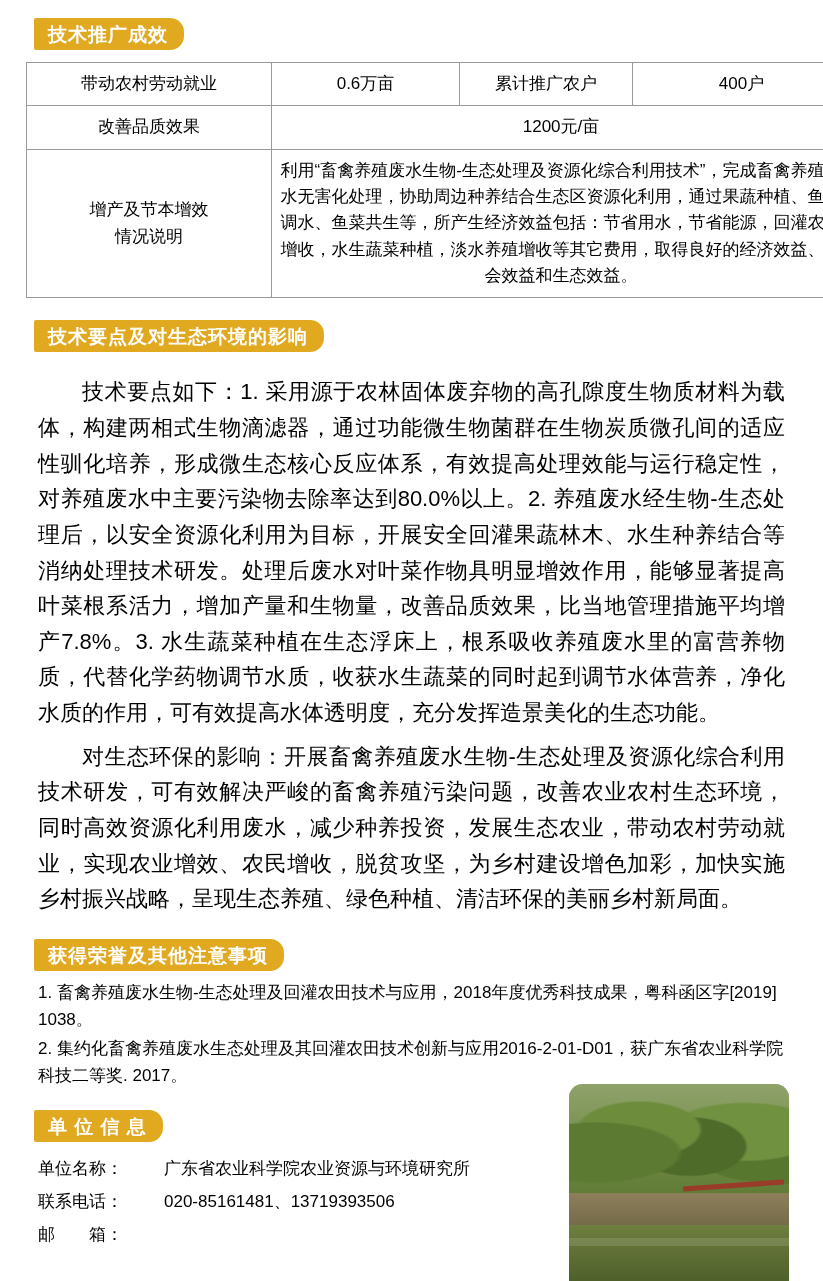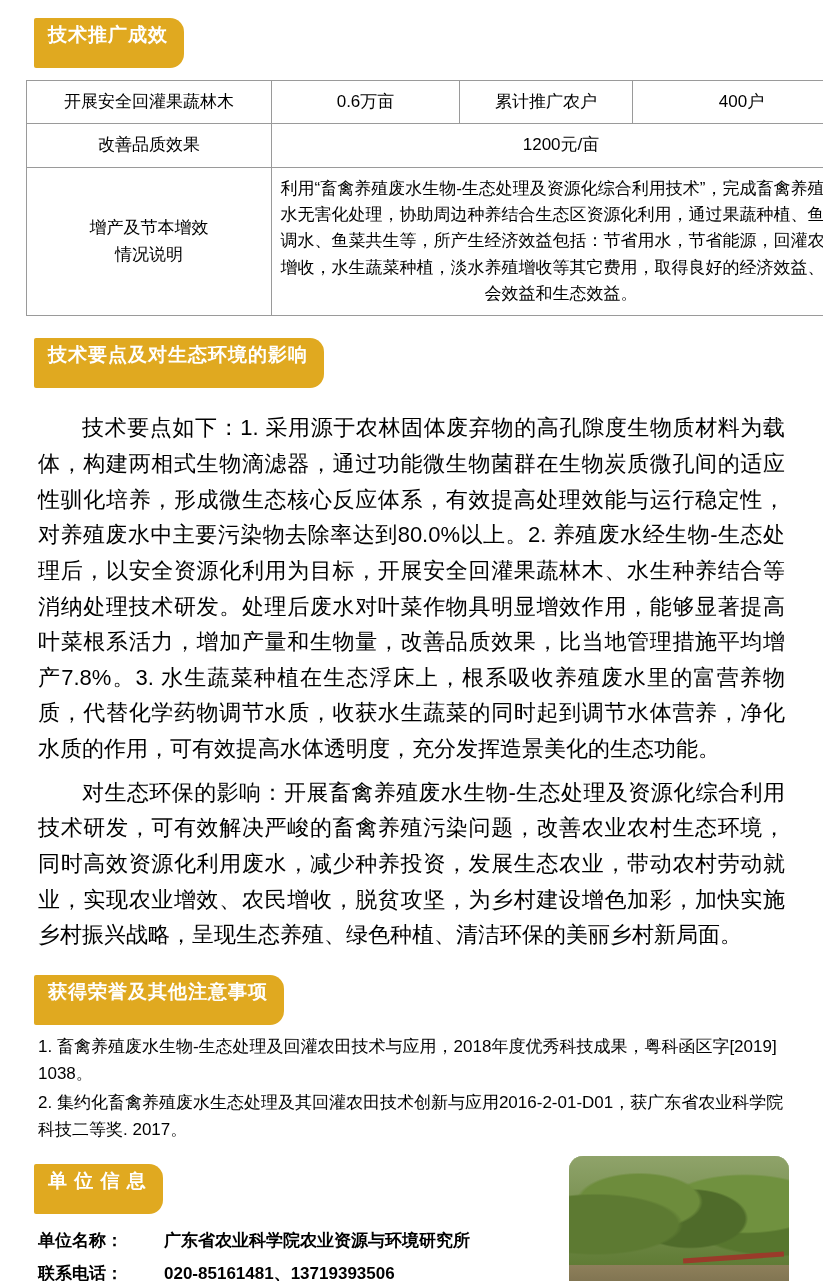--- a/index.html
+++ b/index.html
@@ -23,21 +23,21 @@
   }
 
   
   .banner {
     display: inline-block;
     background: #e0a920;
     color: #ffffff;
     font-size: 19px;
     font-weight: bold;
     letter-spacing: 1px;
-    padding: 7px 16px 24px 14px;
+    padding: 7px 16px 6px 14px;
     border-radius: 2px 14px 14px 2px;
     line-height: 1;
     margin: 0;
   }
   .banner-wrap {
     margin: 0 0 12px 10px;
   }
   .banner-wrap.tight { margin-bottom: 8px; }
 
   
@@ -88,21 +88,20 @@
   .unit-block {
     display: flex;
     align-items: flex-start;
     justify-content: space-between;
     margin: 0 6px 0 14px;
   }
   .unit-fields {
     font-size: 17px;
     line-height: 1.95;
     padding-top: 2px;
-    font-weight: bold;
   }
   .unit-row {
     display: flex;
     align-items: baseline;
     white-space: nowrap;
   }
   .unit-key {
     width: 118px;
     display: inline-block;
     color: #000;
@@ -161,21 +160,21 @@
 
 <div class="page">
 
   <div class="banner-wrap">
     <span class="banner">技术推广成效</span>
   </div>
 
   <table class="info">
     <tbody>
       <tr>
-        <td class="label-cell">开展安全回灌果蔬林木</td>
+        <td class="label-cell">带动农村劳动就业</td>
         <td class="v1">0.6万亩</td>
         <td class="v2">累计推广农户</td>
         <td class="v3">400户</td>
       </tr>
       <tr>
         <td class="label-cell">改善品质效果</td>
         <td colspan="3">1200元/亩</td>
       </tr>
       <tr>
         <td class="label-cell">

